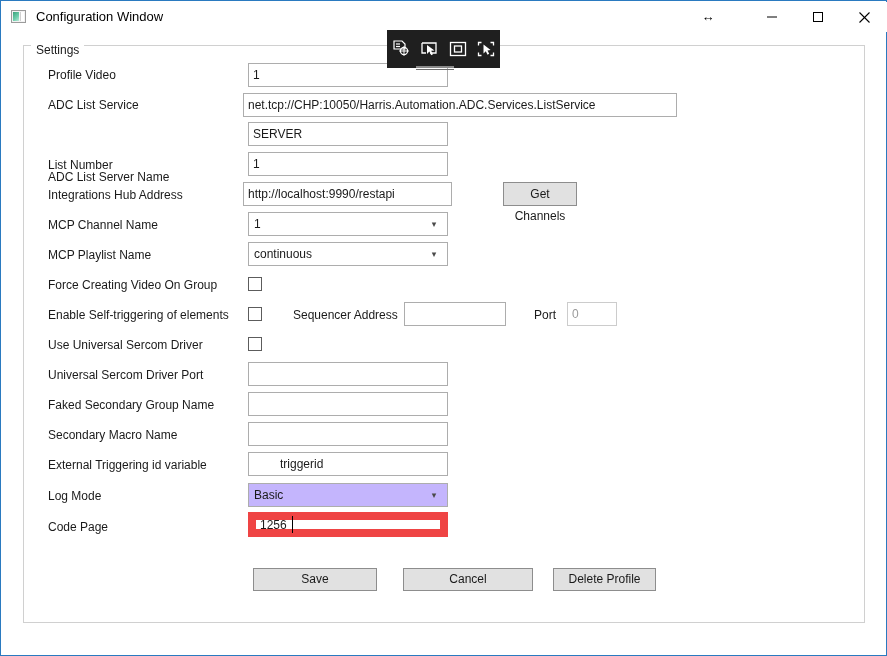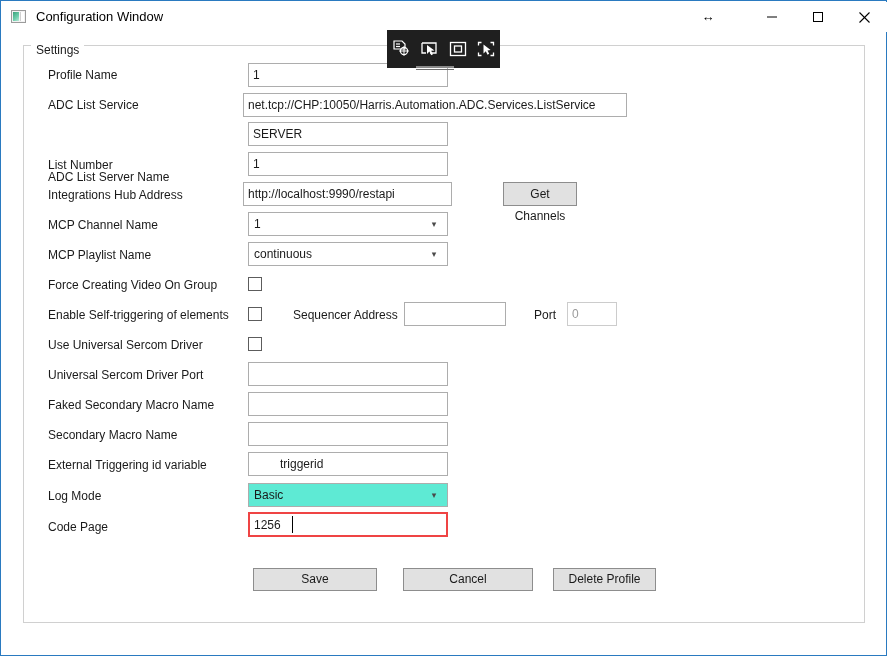--- a/index.html
+++ b/index.html
@@ -153,36 +153,36 @@
     background: #ffffff;
     font-family: "Liberation Sans", sans-serif;
     font-size: 12px;
     color: #1a1a1a;
     padding: 0 4px;
     line-height: 22px;
     height: 24px;
     outline: none;
   }
   .tbox.focused {
-    border: 2px solid #ef4444;
+    border: 8px solid #ef4444;
     line-height: 20px;
   }
   .tbox.ghost { color: #9a9a9a; border-color: #cccccc; }
   .combo {
     position: absolute;
     box-sizing: border-box;
     border: 1px solid #adadad;
     background: #ffffff;
     height: 24px;
     font-size: 12px;
     color: #1a1a1a;
     display: flex;
     align-items: center;
   }
-  .combo.dim { background: #5eead4; border-color: #adadad; }
+  .combo.dim { background: #c4b5fd; border-color: #adadad; }
   .combo .combo-text { padding-left: 5px; flex: 1; white-space: nowrap; }
   .combo .chev {
     width: 18px;
     text-align: center;
     font-size: 9px;
     color: #4a4a4a;
     margin-right: 4px;
   }
   .cbox {
     position: absolute;
@@ -278,25 +278,25 @@
         <path d="M7.5 5.5 l0 9 l2.3 -2.3 l1.7 3.5 l1.7 -0.9 l-1.7 -3.4 l3.1 -0.3 z" fill="#fff"></path>
       </svg>
     </div>
   </div>
   <div class="tb-underline"></div>
   <div class="tb-underline2"></div>
 
   <div class="groupbox"></div>
   <div class="groupbox-title">Settings</div>
 
-  <div class="row-label" style="left:47px; top:66px;">Profile Name</div>
+  <div class="row-label" style="left:47px; top:66px;">Profile Video</div>
   <input class="tbox" style="left: 247px; top: 62px; width: 200px;" value="1">
 
   <div class="row-label" style="left:47px; top:96px;">ADC List Service</div>
-  <input class="tbox" style="left: 242px; top: 92px; width: 384px;" value="net.tcp://CHP:10050/Harris.Automation.ADC.Services.ListService">
+  <input class="tbox" style="left: 242px; top: 92px; width: 434px;" value="net.tcp://CHP:10050/Harris.Automation.ADC.Services.ListService">
 
   <div class="row-label" style="left:47px; top:126px;margin-top:42px;">ADC List Server Name</div>
   <input class="tbox" style="left: 247px; top: 121px; width: 200px;" value="SERVER">
 
   <div class="row-label" style="left:47px; top:156px;">List Number</div>
   <input class="tbox" style="left: 247px; top: 151px; width: 200px;" value="1">
 
   <div class="row-label" style="left:47px; top:186px;">Integrations Hub Address</div>
   <input class="tbox" style="left: 242px; top: 181px; width: 209px;" value="http://localhost:9990/restapi">
   <button class="btn" style="left:502px; top:181px; width:74px; height:24px; line-height:22px;">Get Channels</button>
@@ -322,21 +322,21 @@
   <input class="tbox" style="left: 403px; top: 301px; width: 102px;" value="">
   <div class="row-label" style="left:533px; top:306px;">Port</div>
   <input class="tbox ghost" style="left: 566px; top: 301px; width: 50px;" value="0">
 
   <div class="row-label" style="left:47px; top:336px;">Use Universal Sercom Driver</div>
   <div class="cbox" style="left:247px; top:336px;"></div>
 
   <div class="row-label" style="left:47px; top:366px;">Universal Sercom Driver Port</div>
   <input class="tbox" style="left: 247px; top: 361px; width: 200px;" value="">
 
-  <div class="row-label" style="left:47px; top:396px;">Faked Secondary Macro Name</div>
+  <div class="row-label" style="left:47px; top:396px;">Faked Secondary Group Name</div>
   <input class="tbox" style="left: 247px; top: 391px; width: 200px;" value="">
 
   <div class="row-label" style="left:47px; top:426px;">Secondary Macro Name</div>
   <input class="tbox" style="left: 247px; top: 421px; width: 200px;" value="">
 
   <div class="row-label" style="left:47px; top:456px;">External Triggering id variable</div>
   <input class="tbox" style="left: 247px; top: 451px; width: 200px; padding-left: 31px;" value="triggerid">
 
   <div class="row-label" style="left:47px; top:487px;">Log Mode</div>
   <div class="combo dim" style="left:247px; top:482px; width:200px;">

